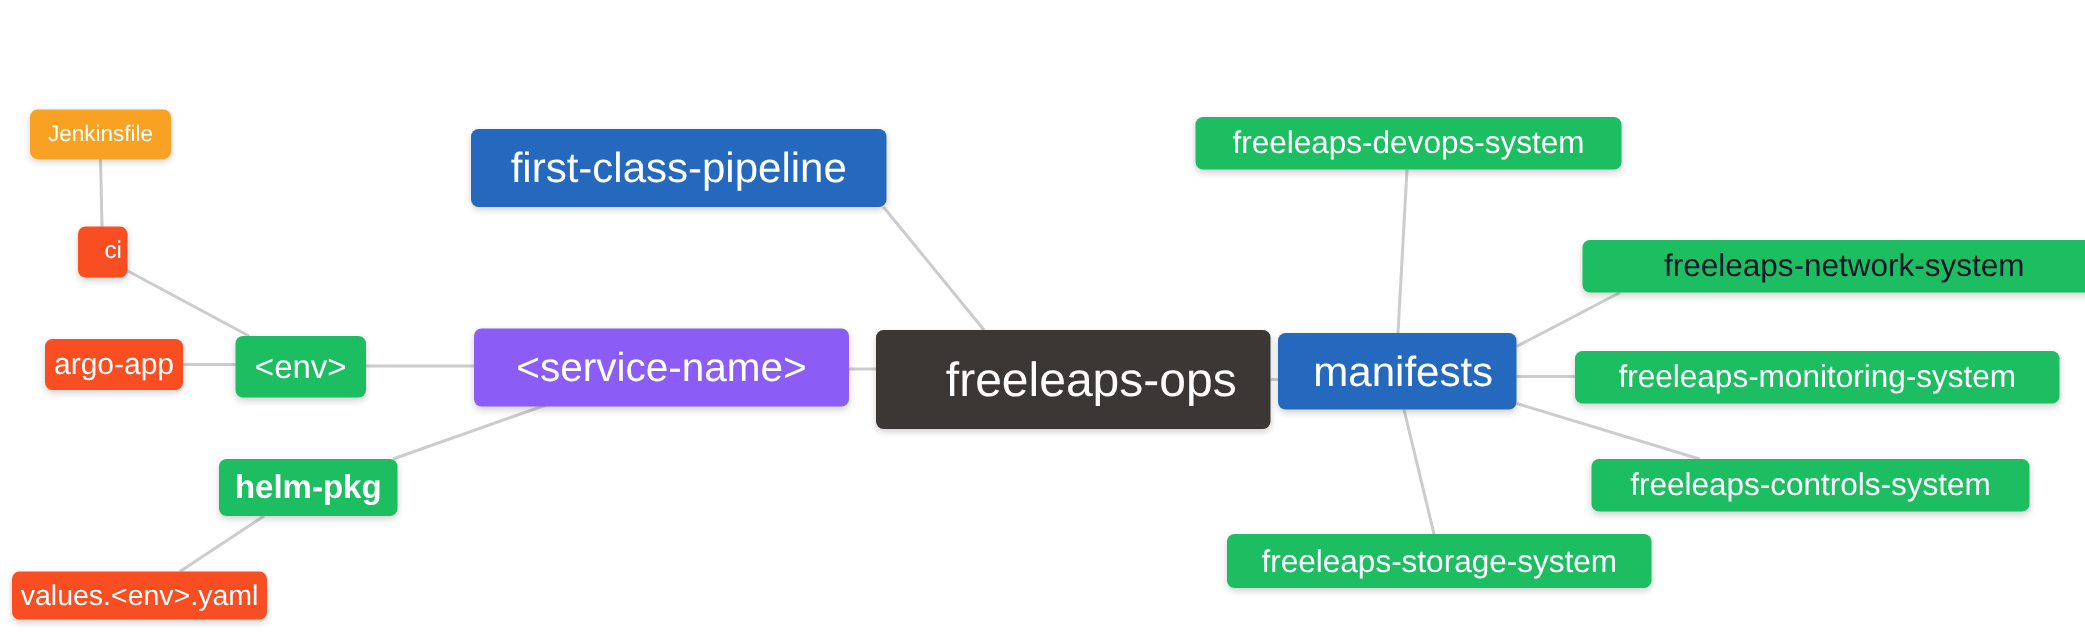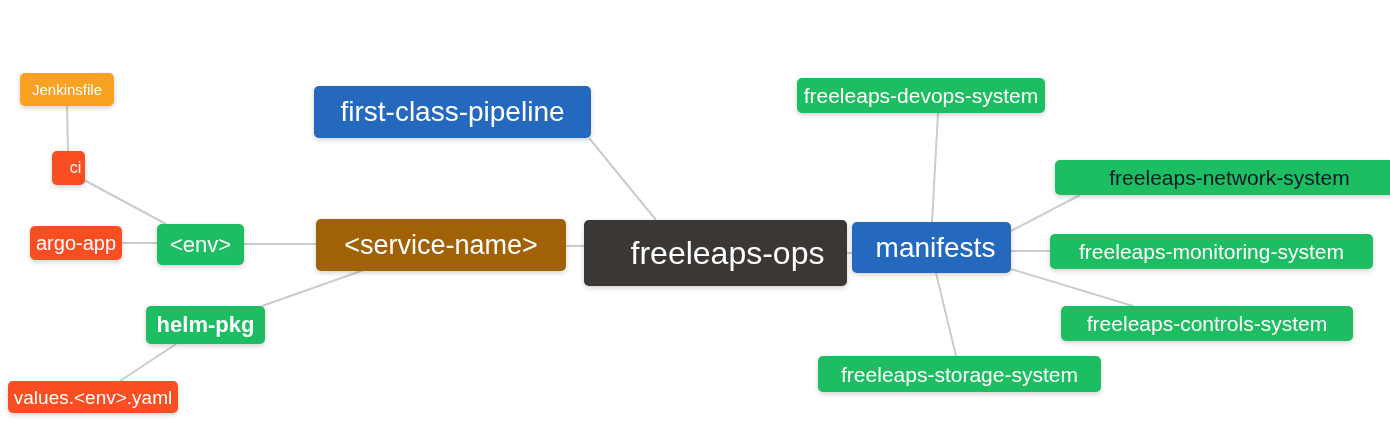--- a/index.html
+++ b/index.html
@@ -57,23 +57,23 @@
       <line x1="1011" y1="203" x2="1050" y2="203" stroke="#CCCCCC" stroke-width="2"></line>
       <line x1="1011" y1="221" x2="1133" y2="258" stroke="#CCCCCC" stroke-width="2"></line>
       <line x1="936" y1="225" x2="956" y2="308" stroke="#CCCCCC" stroke-width="2"></line>
     </svg>
 
 <div class="node" style="left: 20px; top: 25px; width: 94px; height: 33px; font-size: 15px; background: rgb(249, 161, 35); color: rgb(255, 255, 255);">Jenkinsfile</div>
     <div class="node" style="left: 52px; top: 103px; width: 33px; height: 34px; font-size: 16px; background: rgb(249, 78, 33); color: rgb(255, 255, 255); padding-left: 20px;">ci</div>
     <div class="node" style="left: 30px; top: 178px; width: 92px; height: 34px; font-size: 20px; background: rgb(249, 78, 33); color: rgb(255, 255, 255);">argo-app</div>
     <div class="node" style="left: 157px; top: 176px; width: 87px; height: 41px; font-size: 22px; background: rgb(29, 190, 98); color: rgb(255, 255, 255);">&lt;env&gt;</div>
     <div class="node" style="left: 314px; top: 38px; width: 277px; height: 52px; font-size: 28px; background: rgb(37, 105, 190); color: rgb(255, 255, 255);">first-class-pipeline</div>
-    <div class="node" style="left: 316px; top: 171px; width: 250px; height: 52px; font-size: 27px; background: #a16207; color: rgb(255, 255, 255);">&lt;service-name&gt;</div>
+    <div class="node" style="left: 316px; top: 171px; width: 250px; height: 52px; font-size: 27px; background: #8b5cf6; color: rgb(255, 255, 255);">&lt;service-name&gt;</div>
     <div class="node" style="left: 584px; top: 172px; width: 263px; height: 66px; font-size: 32px; background: rgb(59, 55, 53); color: rgb(255, 255, 255); padding-left: 30px;">freeleaps-ops</div>
     <div class="node" style="left: 852px; top: 174px; width: 159px; height: 51px; font-size: 28px; background: rgb(37, 105, 190); color: rgb(255, 255, 255); padding-left: 14px;">manifests</div>
-    <div class="node" style="left: 797px; top: 30px; width: 248px; height: 35px; font-size: 21px; background: rgb(29, 190, 98); color: rgb(255, 255, 255);">freeleaps-devops-system</div>
+    <div class="node" style="left: 797px; top: 30px; width: 284px; height: 35px; font-size: 21px; background: rgb(29, 190, 98); color: rgb(255, 255, 255);">freeleaps-devops-system</div>
     <div class="node" style="left: 1055px; top: 112px; width: 349px; height: 35px; font-size: 21px; background: rgb(29, 190, 98); color: #0f172a;">freeleaps-network-system</div>
     <div class="node" style="left: 1050px; top: 186px; width: 323px; height: 35px; font-size: 21px; background: rgb(29, 190, 98); color: rgb(255, 255, 255);">freeleaps-monitoring-system</div>
     <div class="node" style="left: 1061px; top: 258px; width: 292px; height: 35px; font-size: 21px; background: rgb(29, 190, 98); color: rgb(255, 255, 255);">freeleaps-controls-system</div>
     <div class="node" style="left: 818px; top: 308px; width: 283px; height: 36px; font-size: 21px; background: rgb(29, 190, 98); color: rgb(255, 255, 255);">freeleaps-storage-system</div>
     <div class="node" style="left: 146px; top: 258px; width: 119px; height: 38px; font-size: 22px; background: rgb(29, 190, 98); color: rgb(255, 255, 255); font-weight: bold;">helm-pkg</div>
     <div class="node" style="left: 8px; top: 333px; width: 170px; height: 32px; font-size: 19px; background: rgb(249, 78, 33); color: rgb(255, 255, 255);">values.&lt;env&gt;.yaml</div>
   </div>
 
 </body></html>

